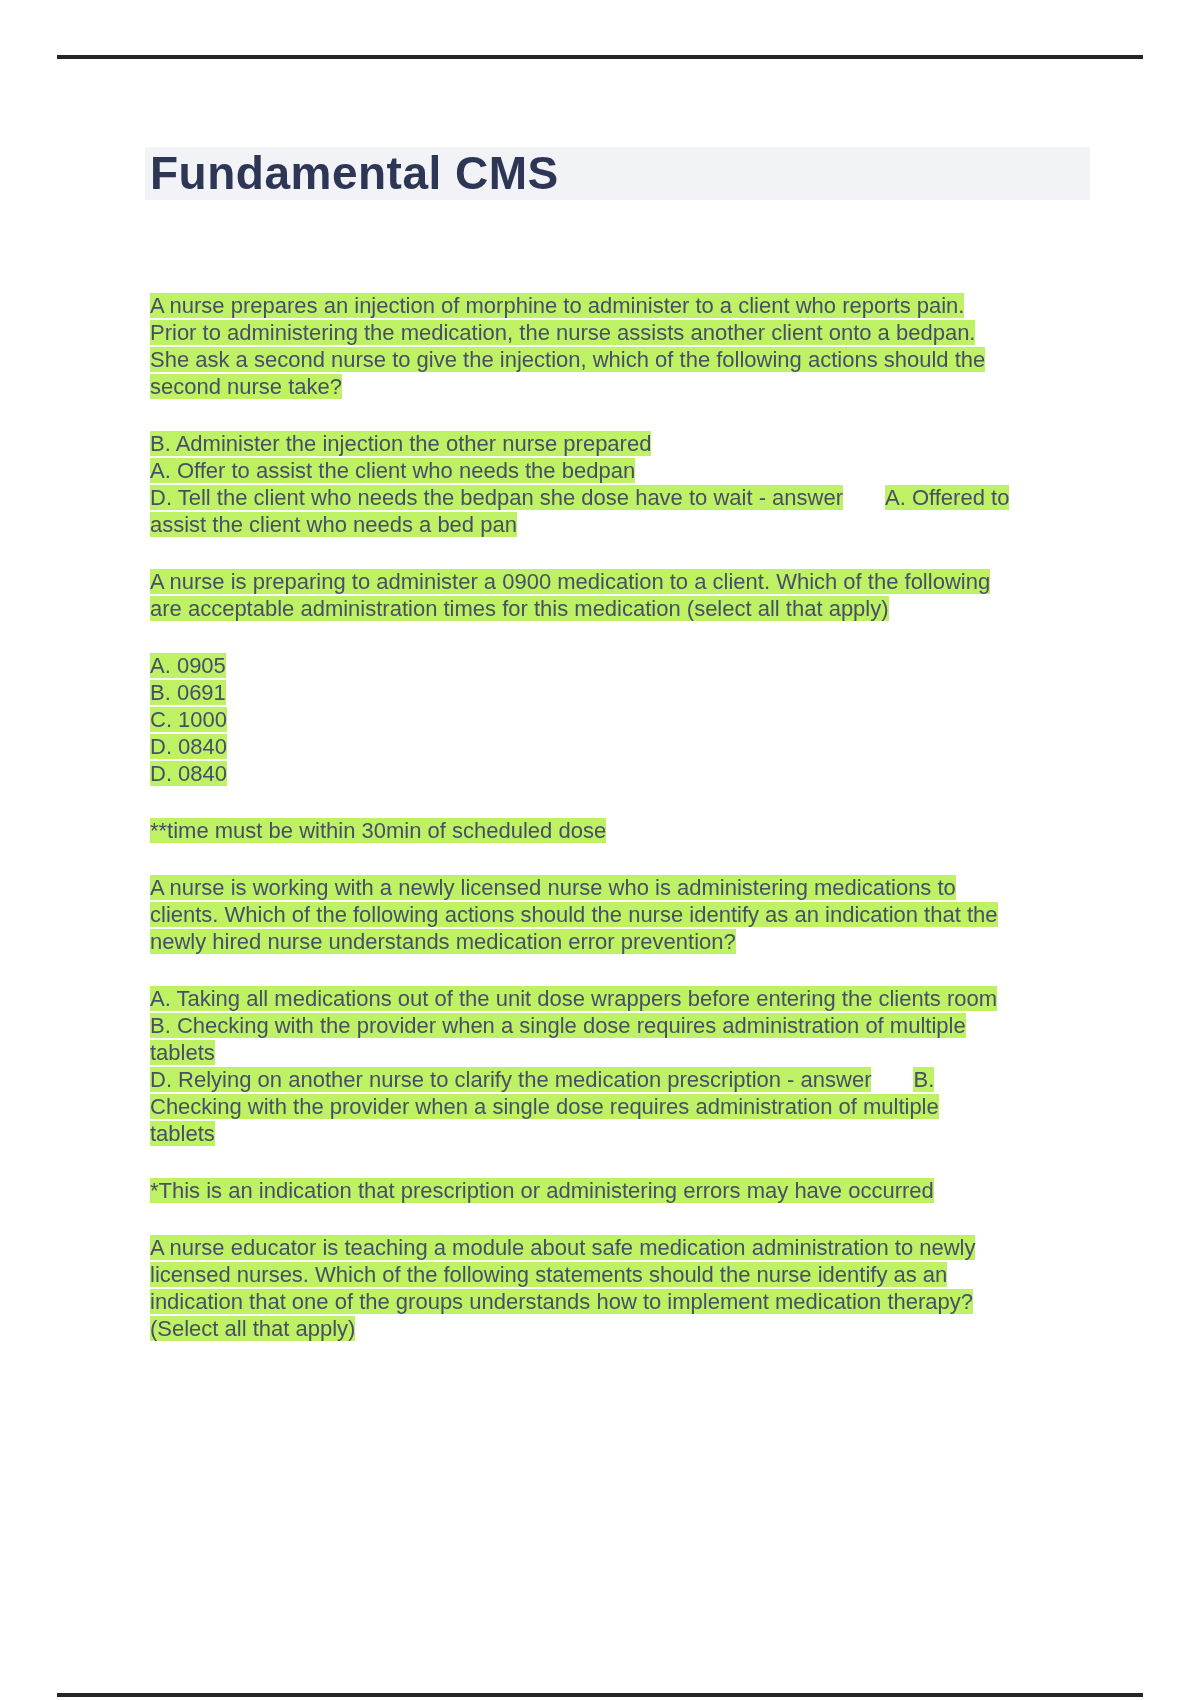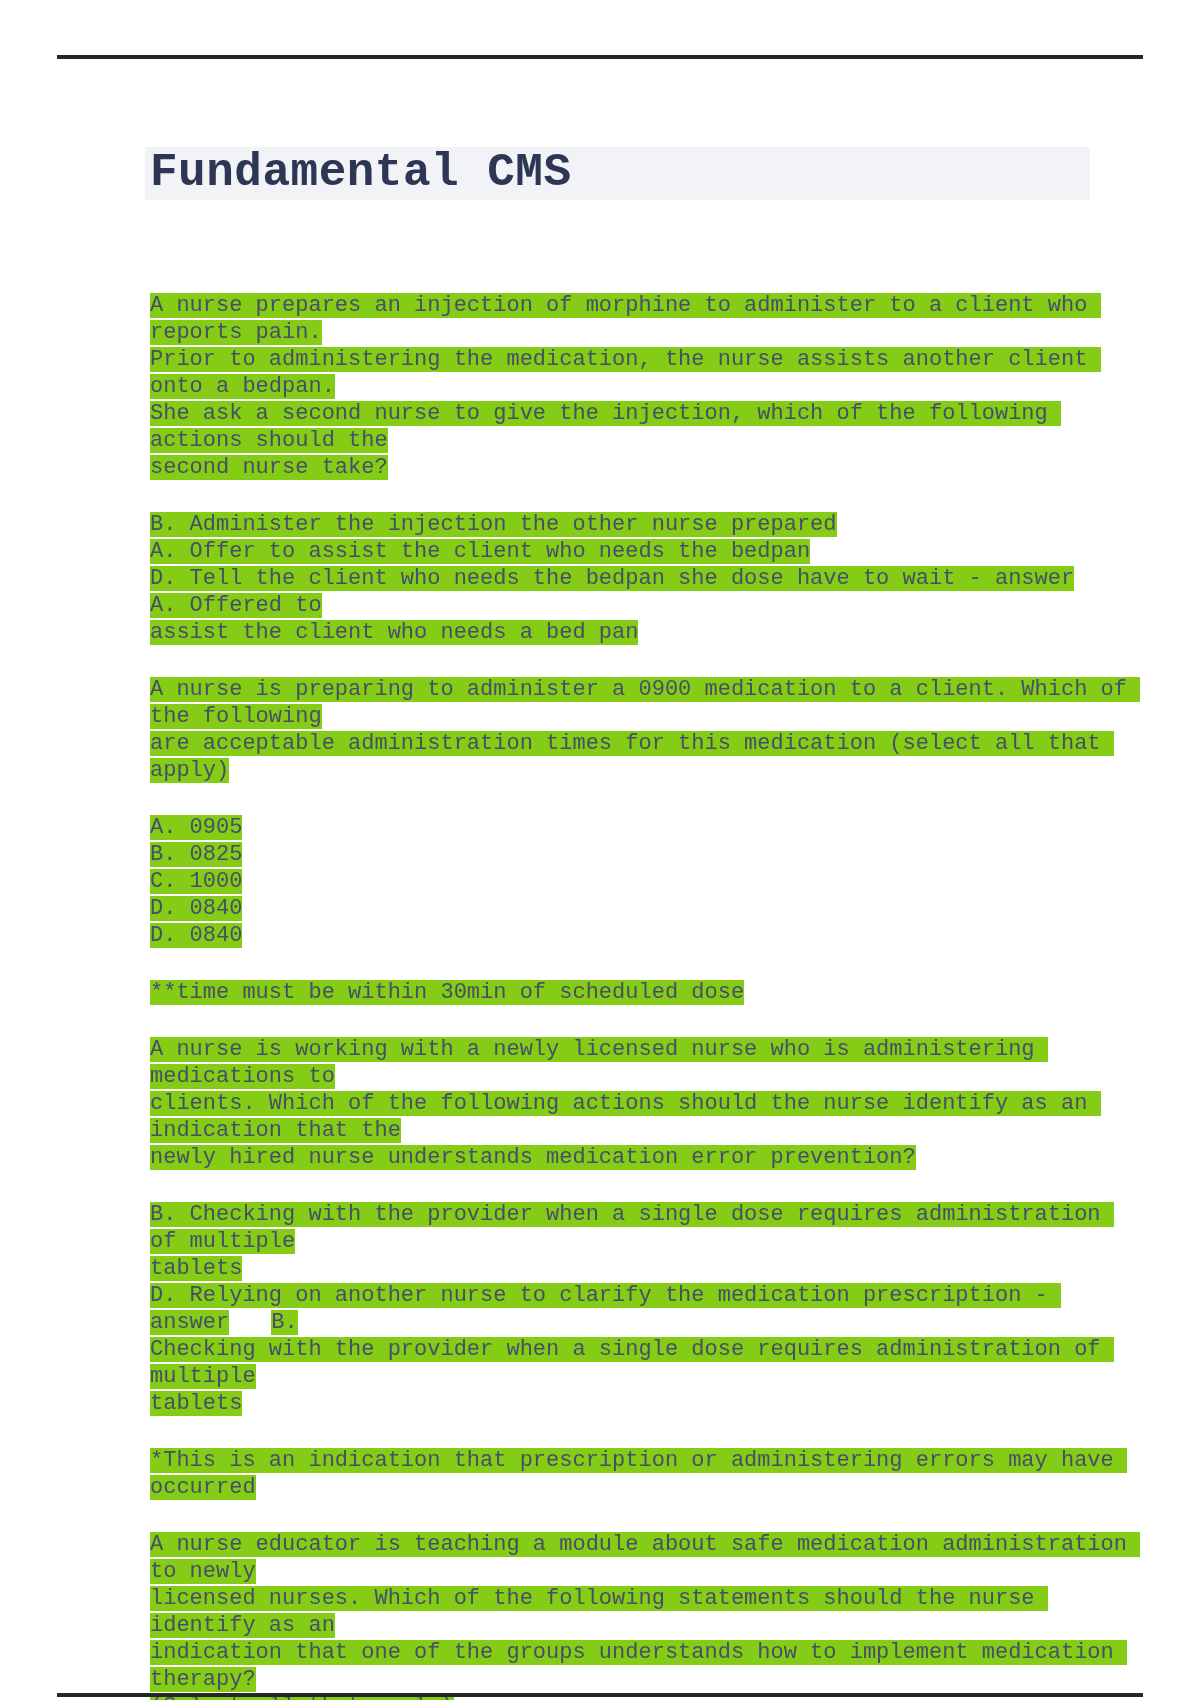--- a/index.html
+++ b/index.html
@@ -6,21 +6,21 @@
     margin: 0;
     padding: 0;
     background: #ffffff;
   }
   .page {
     position: relative;
     width: 1200px;
     height: 1700px;
     background: #ffffff;
     overflow: hidden;
-    font-family: Liberation Mono, monospace;
+    font-family: Liberation Sans, sans-serif;
   }
   .rule {
     position: absolute;
     left: 57px;
     width: 1086px;
     height: 4px;
     background: #262626;
   }
   .rule.top { top: 55px; }
   .rule.bottom { top: 1693px; }
@@ -46,21 +46,21 @@
     font-size: 46px;
     font-weight: bold;
     letter-spacing: 0.5px;
     white-space: nowrap;
   }
 
   .block { margin: 30px 0 0 0; }
   .block.first { margin-top: 92px; }
 
   .hl {
-    background: #84cc16;
+    background: #bef264;
     white-space: pre-wrap;
   }
   .gap {
     display: inline-block;
     width: 42px;
     height: 1px;
   }
   .opt-line { min-height: 27px; }
 </style>
 </head>
@@ -80,31 +80,32 @@
       <div class="opt-line"><span class="hl">B. Administer the injection the other nurse prepared</span></div>
       <div class="opt-line"><span class="hl">A. Offer to assist the client who needs the bedpan</span></div>
       <div class="opt-line"><span class="hl">D. Tell the client who needs the bedpan she dose have to wait - answer</span><span class="gap"></span><span class="hl">A. Offered to
 assist the client who needs a bed pan</span></div>
     </div>
 
     <p class="block"><span class="hl">A nurse is preparing to administer a 0900 medication to a client. Which of the following
 are acceptable administration times for this medication (select all that apply)</span></p>
     <div class="block">
       <div class="opt-line"><span class="hl">A. 0905</span></div>
-      <div class="opt-line"><span class="hl">B. 0825</span></div>
+      <div class="opt-line"><span class="hl">B. 0691</span></div>
       <div class="opt-line"><span class="hl">C. 1000</span></div>
       <div class="opt-line"><span class="hl">D. 0840</span></div>
       <div class="opt-line"><span class="hl">D. 0840</span></div>
     </div>
     <p class="block"><span class="hl">**time must be within 30min of scheduled dose</span></p>
 
     <p class="block"><span class="hl">A nurse is working with a newly licensed nurse who is administering medications to
 clients. Which of the following actions should the nurse identify as an indication that the
 newly hired nurse understands medication error prevention?</span></p>
     <div class="block">
+      <div class="opt-line"><span class="hl">A. Taking all medications out of the unit dose wrappers before entering the clients room</span></div>
       <div class="opt-line"><span class="hl">B. Checking with the provider when a single dose requires administration of multiple
 tablets</span></div>
       <div class="opt-line"><span class="hl">D. Relying on another nurse to clarify the medication prescription - answer</span><span class="gap"></span><span class="hl">B.
 Checking with the provider when a single dose requires administration of multiple
 tablets</span></div>
     </div>
     <p class="block"><span class="hl">*This is an indication that prescription or administering errors may have occurred</span></p>
 
     <p class="block"><span class="hl">A nurse educator is teaching a module about safe medication administration to newly
 licensed nurses. Which of the following statements should the nurse identify as an

